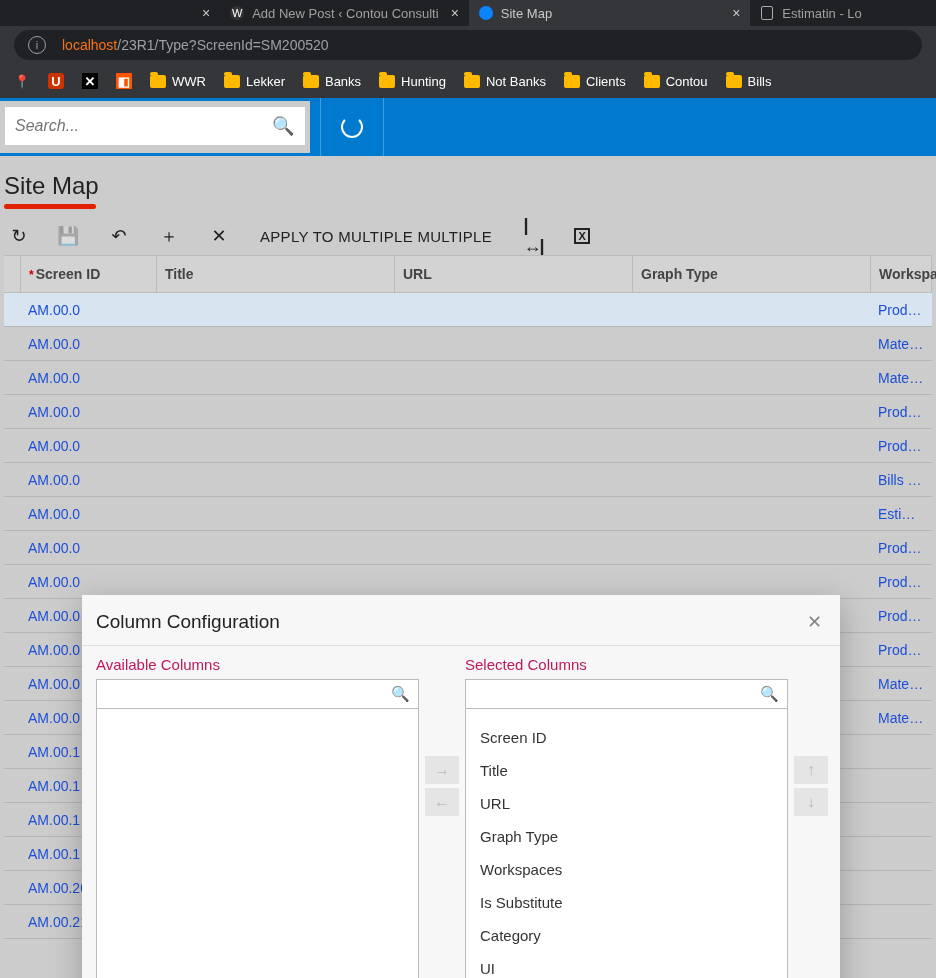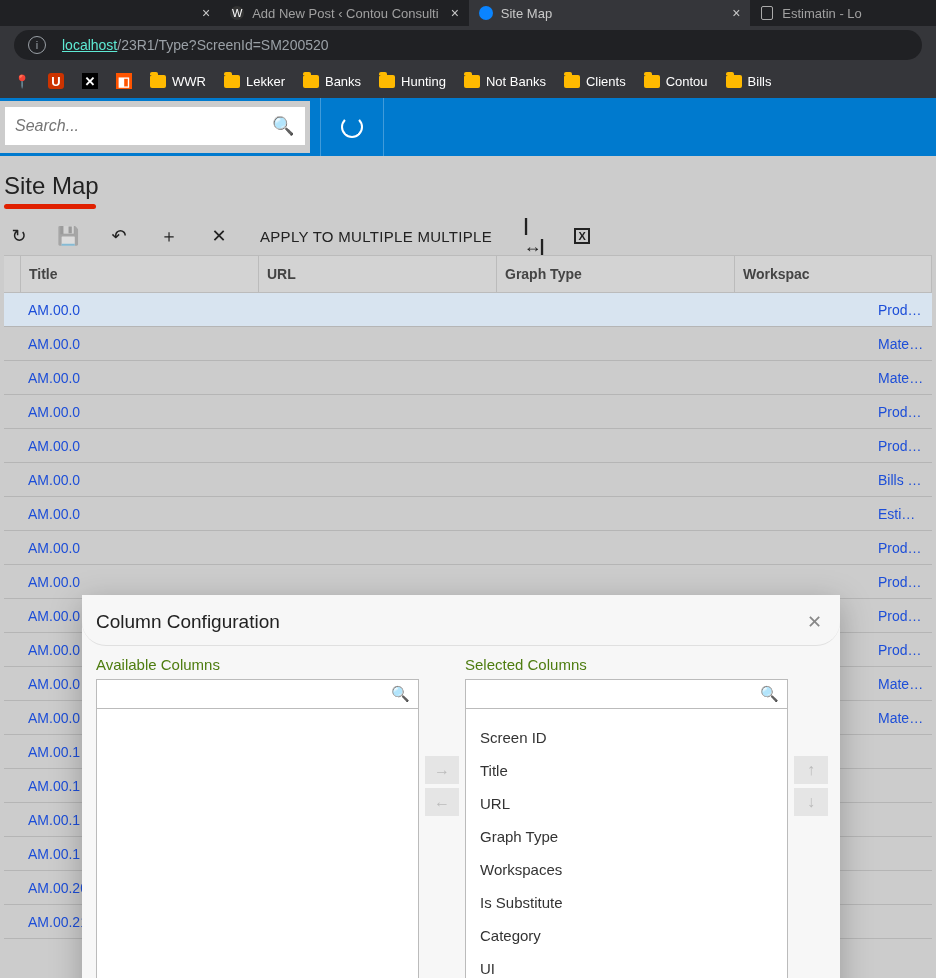--- a/index.html
+++ b/index.html
@@ -10,21 +10,21 @@
 .browser-tabs .tab { display: flex; align-items: center; padding: 0 10px; height: 26px; position: relative; }
 .browser-tabs .tab.inactive { color: #a0a0a0; }
 .browser-tabs .tab .favicon { width: 14px; height: 14px; margin-right: 8px; display: flex; align-items: center; justify-content: center; font-size: 11px; }
 .browser-tabs .tab .close { margin-left: 12px; font-size: 14px; color: #c9c9c9; }
 .tab .fav-blue { background:#0a84ff; border-radius:50%; width:14px; height:14px; }
 .tab .fav-white { border:1px solid #aaa; width:12px; height:14px; border-radius:2px; }
 
 .addr-bar { background: #35363a; height: 38px; display: flex; align-items: center; padding: 0 14px; }
 .addr-pill { background: #202124; border-radius: 18px; height: 30px; flex: 1; display: flex; align-items: center; padding: 0 14px; color: #9aa0a6; font-size: 14px; }
 .addr-pill .info-icon { width: 18px; height: 18px; border: 1.5px solid #9aa0a6; border-radius: 50%; display: flex; align-items: center; justify-content: center; font-size: 11px; margin-right: 16px; color:#9aa0a6; }
-.addr-pill .host { color: #5eead4; text-decoration: underline; }
+.addr-pill .host { color: #f97316; }
 
 .bookmarks { background: #35363a; height: 34px; display: flex; align-items: center; padding: 0 14px; gap: 18px; color: #fff; font-size: 13px; }
 .bookmarks .bm { display: flex; align-items: center; gap: 6px; }
 .bookmarks .folder { width: 16px; height: 13px; background: #ffba00; border-radius: 2px; position:relative; }
 .bookmarks .folder::before { content:""; position:absolute; top:-3px; left:0; width:8px; height:3px; background:#ffba00; border-radius:2px 2px 0 0; }
 .bookmarks .glyph { width:16px; height:16px; display:flex; align-items:center; justify-content:center; font-weight:bold; }
 
 
 .app-header { background: #007ace; height: 58px; display: flex; align-items: center; }
 .search-wrap { background: #cccccc; padding: 6px 5px 8px 5px; display:flex; align-items:center; }
@@ -55,26 +55,26 @@
 .col-url { width:238px; }
 .col-graph { width:238px; }
 .col-workspace { flex:1; min-width:0; }
 .req-star { color:#cc0000; font-size:12px; margin-right:2px; }
 .grid-row { display:flex; border-bottom:1px solid #b5b5b5; font-size:14px; color:#1d4ed8; background:#ccc; height:34px; align-items:center; }
 .grid-row.first { background:#d8e4f0; }
 .grid-row .cell { padding: 0 8px; white-space:nowrap; overflow:hidden; text-overflow:ellipsis; }
 
 
 .dialog-mask { position:absolute; left:78px; top:340px; width:758px; background:#f7f7f7; box-shadow:0 8px 30px rgba(0,0,0,0.25); }
-.dialog-head { display:flex; align-items:center; justify-content:space-between; padding:16px 18px 12px 14px; border-bottom:1px solid #e0e0e0;border-radius:24px; }
+.dialog-head { display:flex; align-items:center; justify-content:space-between; padding:16px 18px 12px 14px; border-bottom:1px solid #e0e0e0; }
 .dialog-head h2 { font-size:19px; font-weight:400; color:#222; }
 .dialog-head .dclose { font-size:18px; color:#888; }
 .dialog-body { display:flex; padding:10px 14px 14px 14px; gap:8px; }
 .dcol { flex:1; display:flex; flex-direction:column; }
-.dcol-label { font-size:15px; color:#4d7c0f; padding-bottom:6px; }
+.dcol-label { font-size:15px; color:#be185d; padding-bottom:6px; }
 .dsearch { height:30px; border:1px solid #bbb; display:flex; align-items:center; justify-content:flex-end; padding:0 8px; background:#fff; }
 .dsearch .sicon2 { font-size:15px; font-weight:bold; }
 .dlist { border:1px solid #bbb; border-top:none; background:#fff; flex:1; min-height:410px; padding:12px 14px; }
 .dlist .item { font-size:15px; color:#333; padding:8px 0; }
 .movebtns { width:30px; display:flex; flex-direction:column; gap:4px; align-items:center; margin-top:100px; }
 .movebtns .mb { width:34px; height:28px; background:#e5e5e5; display:flex; align-items:center; justify-content:center; font-size:16px; color:#555; }
 .movebtns .mb.disabled { color:#bbb; }
 
 </style>
 </head>
@@ -182,20 +182,21 @@
     <span class="tbicon">＋</span>
     <span class="tbicon">✕</span>
     <span class="txtbtn">APPLY TO MULTIPLE MULTIPLE</span>
     <span class="tbicon fit-icon">|↔|</span>
     <span class="export-icon">X</span>
   </div>
 
   <div class="grid">
     <div class="grid-header">
       <div class="cell col-marker"></div>
+      <div class="cell col-screenid"><span class="req-star">*</span><span>Screen ID</span></div>
       <div class="cell col-title">Title</div>
       <div class="cell col-url">URL</div>
       <div class="cell col-graph">Graph Type</div>
       <div class="cell col-workspace">Workspac</div>
     </div>
     <div id="grid-rows">
         <div class="grid-row first">
           <div class="cell col-marker"></div>
           <div class="cell col-screenid">AM.00.0</div>
           <div class="cell col-title"></div>

